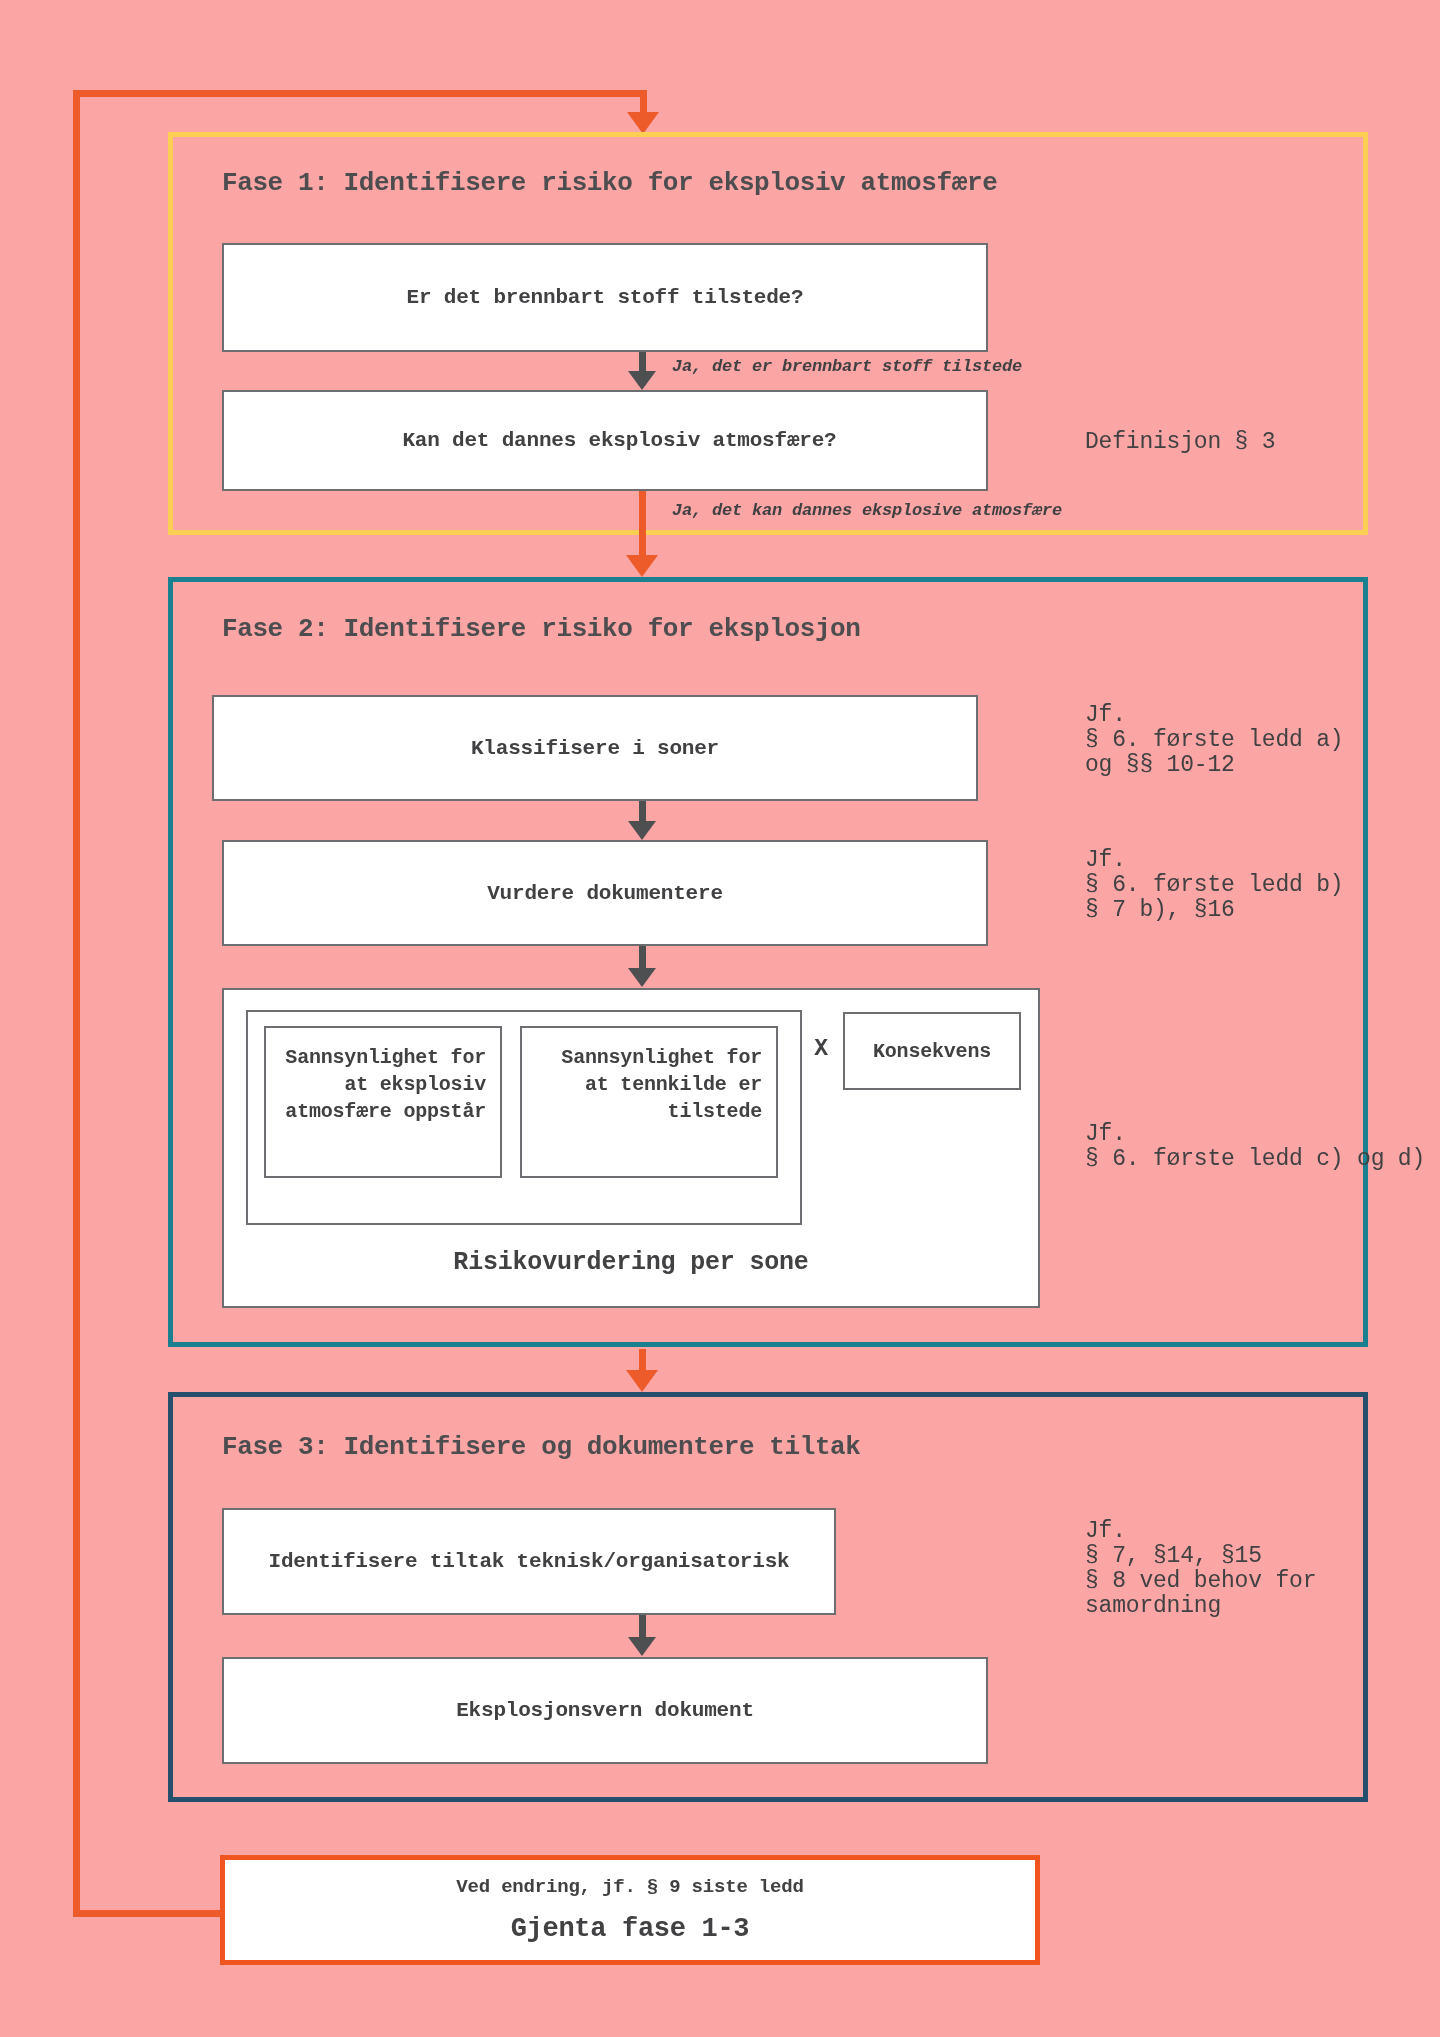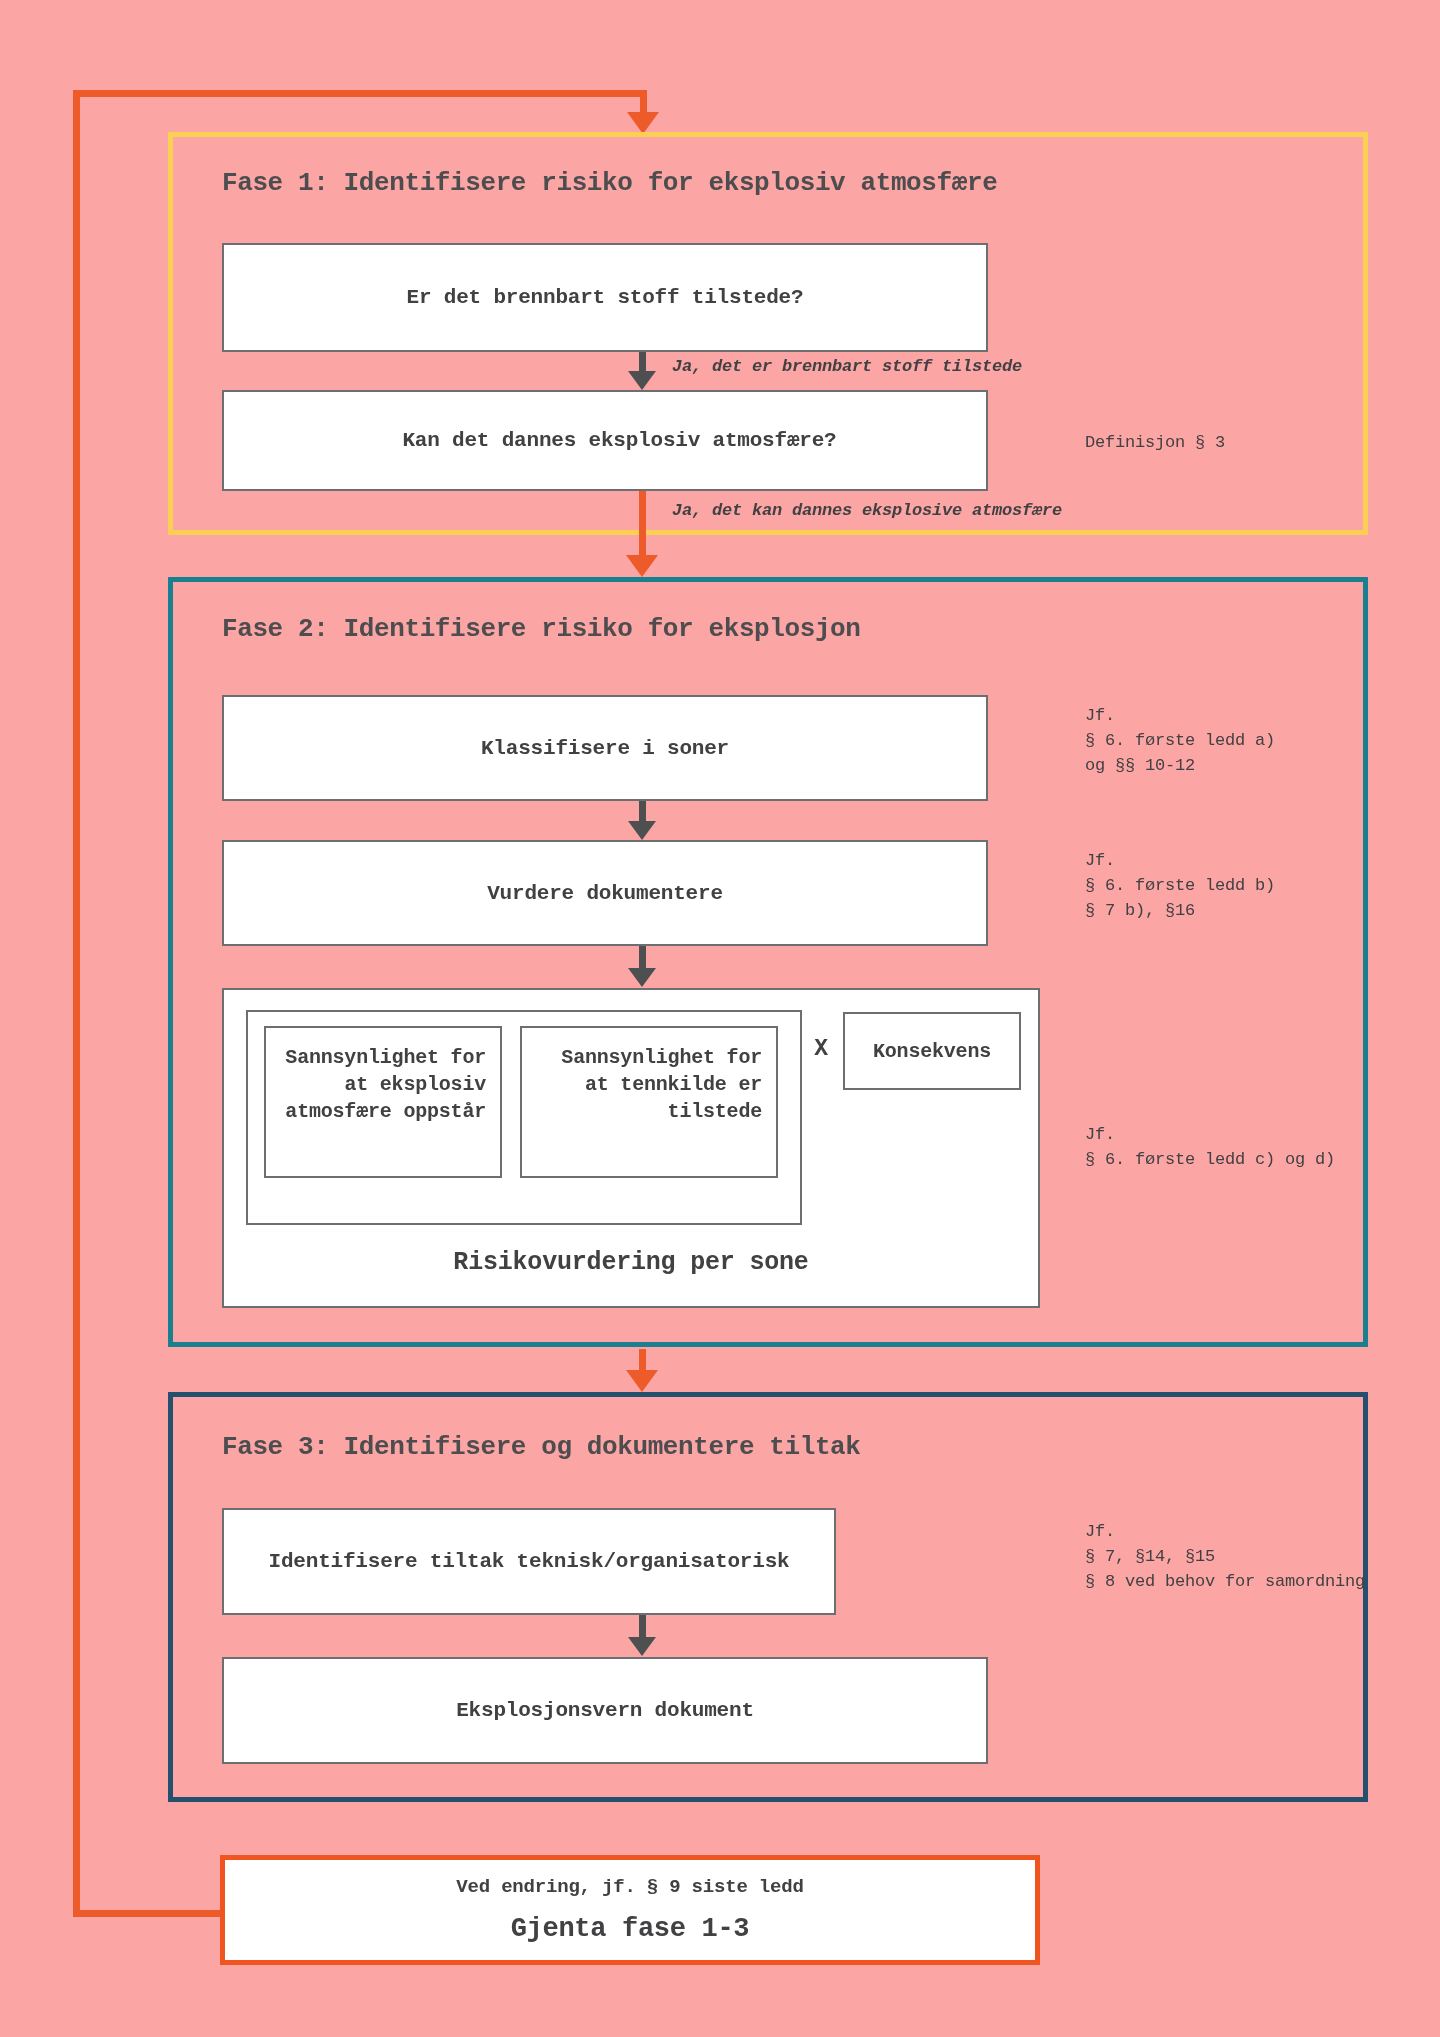--- a/index.html
+++ b/index.html
@@ -14,21 +14,21 @@
   .frame.orangebox{border:5px solid #F1551F;background:#fff;}
   .ibox{
     position:absolute;box-sizing:border-box;border:2px solid #6D6E71;background:#fff;
     display:flex;align-items:center;justify-content:center;text-align:center;
     font-weight:bold;font-size:21px;color:#414042;letter-spacing:-0.2px;
   }
   .phase-title{
     position:absolute;font-weight:bold;font-size:26px;color:#4D4D4F;letter-spacing:-0.4px;white-space:nowrap;
   }
   .note{
-    position:absolute;font-size:17px;line-height:25px;color:#414042;white-space:pre-line;letter-spacing:-0.2px;
+    position:absolute;font-size:23px;line-height:25px;color:#414042;white-space:pre-line;letter-spacing:-0.2px;
   }
   .ilabel{
     position:absolute;font-size:17px;font-weight:bold;font-style:italic;color:#414042;white-space:nowrap;letter-spacing:-0.2px;
   }
   
   .oline{position:absolute;background:#EE5B2B;}
   .dstem{position:absolute;background:#4E4F51;width:7px;}
   .ostem{position:absolute;background:#EE5B2B;width:7px;}
   .dhead{position:absolute;width:0;height:0;border-left:14px solid transparent;border-right:14px solid transparent;border-top:19px solid #4E4F51;}
   .ohead{position:absolute;width:0;height:0;border-left:16px solid transparent;border-right:16px solid transparent;border-top:22px solid #EE5B2B;}
@@ -73,21 +73,21 @@
   </div>
   <div class="note" style="left:1085px;top:430px;">Definisjon § 3</div>
 
   <div class="ostem" style="left:639px;top:491px;height:65px;"></div>
   <div class="ohead" style="left:626px;top:555px;"></div>
   <div class="ilabel" style="left:672px;top:501px;">Ja, det kan dannes eksplosive atmosfære</div>
 
   <div class="frame teal" style="left:168px;top:577px;width:1200px;height:770px;"></div>
   <div class="phase-title" style="left:222px;top:614px;">Fase 2: Identifisere risiko for eksplosjon</div>
 
-  <div class="ibox" style="left:222px;top:695px;width:766px;height:106px;">
+  <div class="ibox" style="left:212px;top:695px;width:766px;height:106px;">
     <span>Klassifisere i soner</span>
   </div>
   <div class="note" style="left:1085px;top:703px;">Jf.
 § 6. første ledd a)
 og  §§ 10-12</div>
 
   <div class="dstem" style="left:639px;top:801px;height:22px;"></div>
   <div class="dhead" style="left:628px;top:821px;"></div>
 
   <div class="ibox" style="left:222px;top:840px;width:766px;height:106px;">

